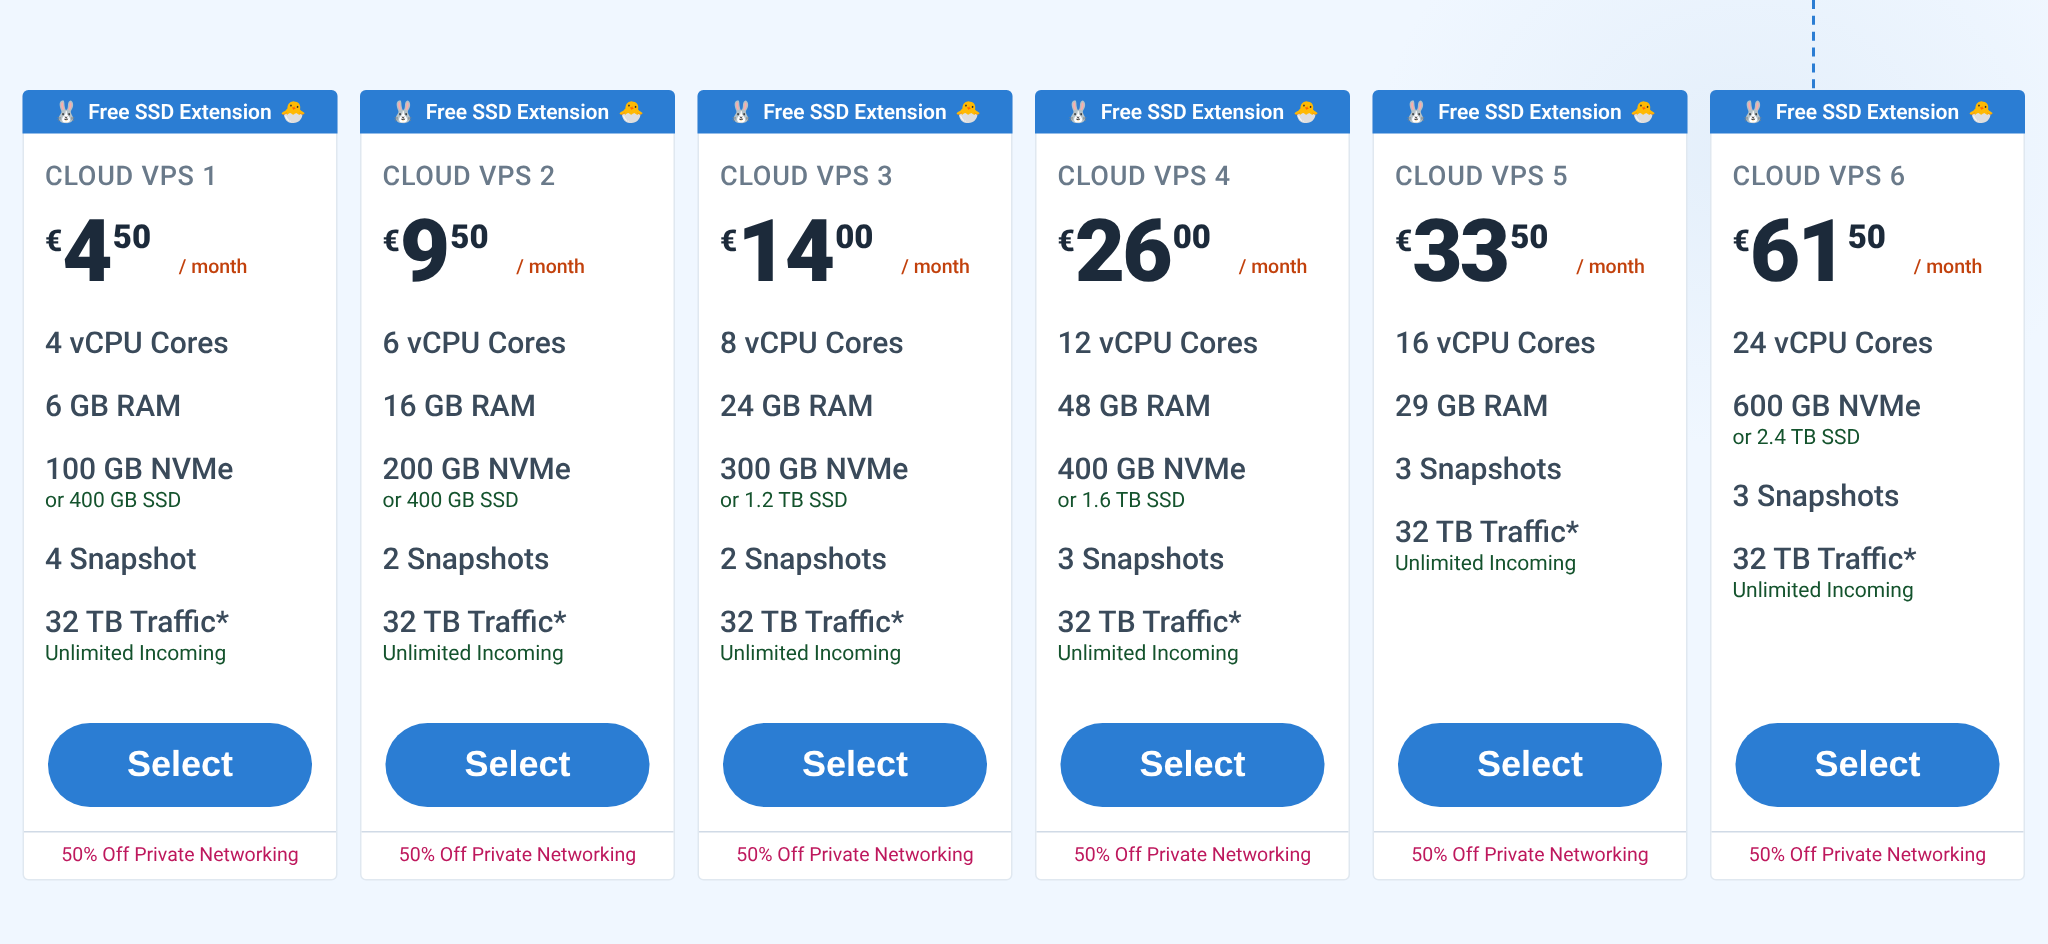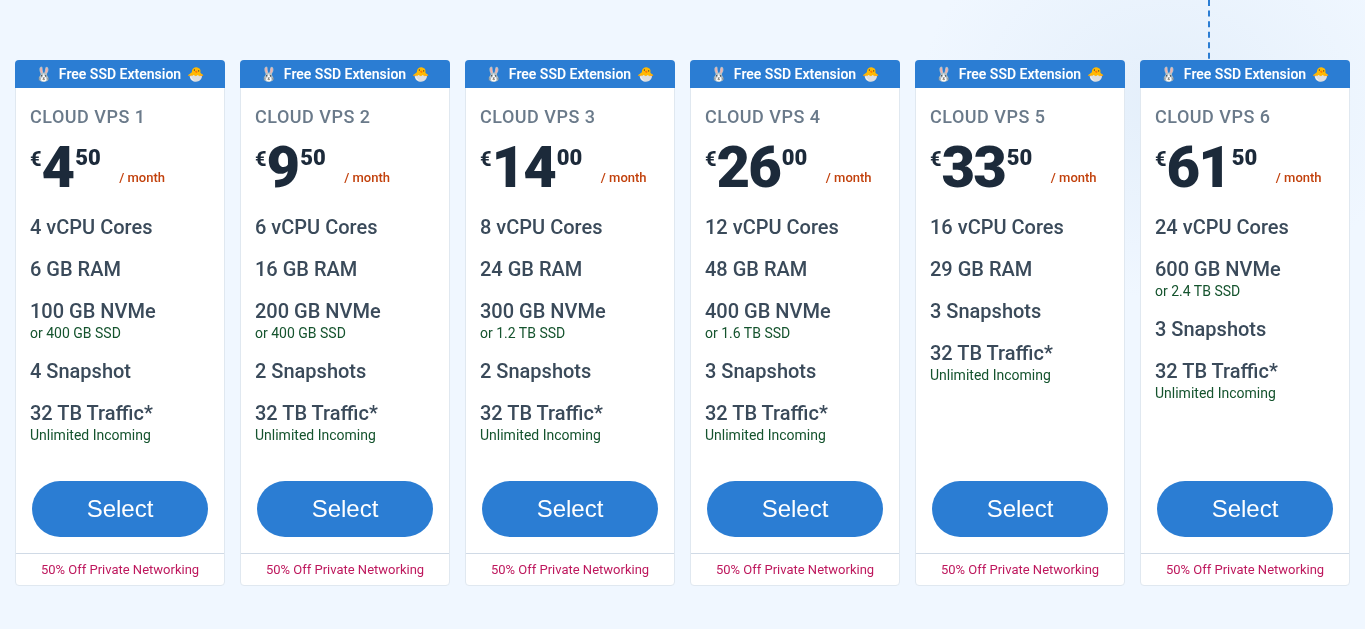--- a/index.html
+++ b/index.html
@@ -138,21 +138,21 @@
       color: #14532d;
       font-size: 14px;
       margin-top: 2px;
     }
     .cta-button {
       background: #2b7dd3;
       color: #fff;
       border: none;
       border-radius: 999px;
       font-size: 24px;
-      font-weight: 400;
+      font-weight: 700;
       padding: 14px 0;
       width: 85%;
       margin: 0 auto 16px;
       display: block;
       cursor: pointer;
     }
     .bottom-band {
       border-top: 1px solid #d0dae6;
       color: #be185d;
       font-size: 13px;

